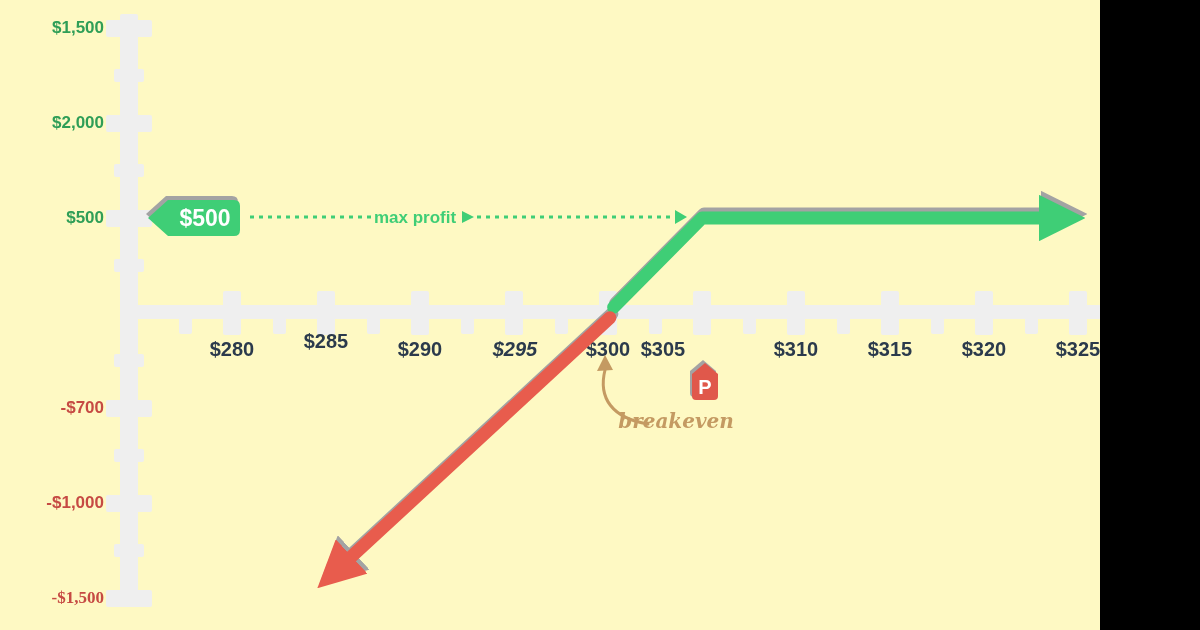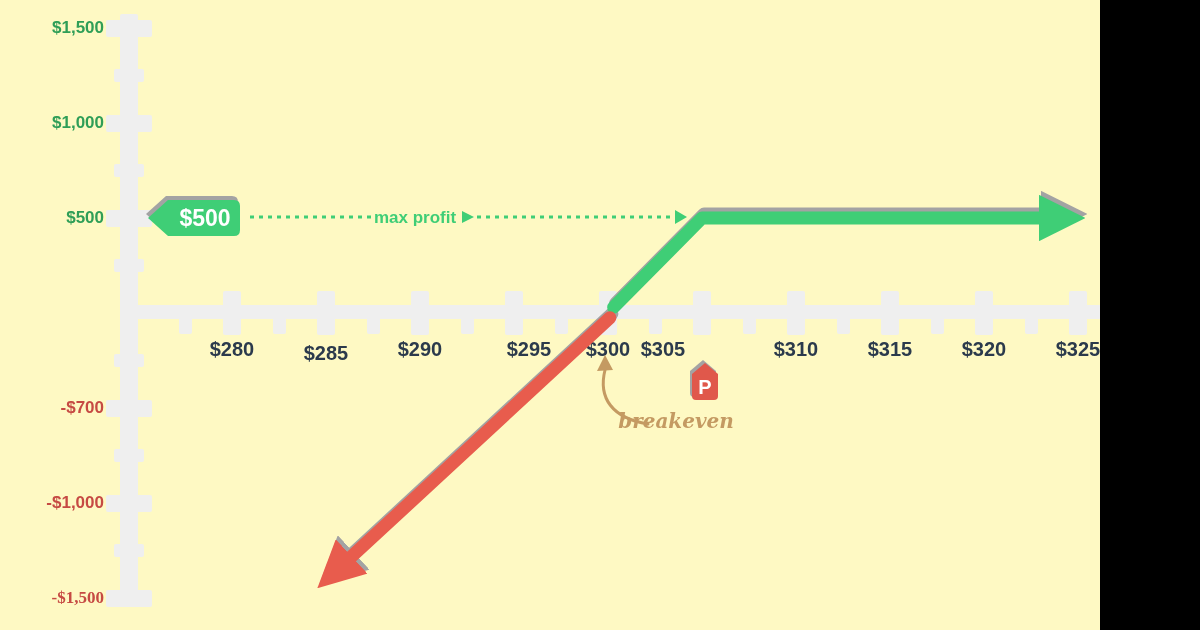--- a/index.html
+++ b/index.html
@@ -57,29 +57,29 @@
       <div class="tick" style="left: 460.5px; top: 312px; width: 13px; height: 22px;"></div>
       <div class="tick" style="left: 554.5px; top: 312px; width: 13px; height: 22px;"></div>
       <div class="tick" style="left: 648.5px; top: 312px; width: 13px; height: 22px;"></div>
       <div class="tick" style="left: 742.5px; top: 312px; width: 13px; height: 22px;"></div>
       <div class="tick" style="left: 836.5px; top: 312px; width: 13px; height: 22px;"></div>
       <div class="tick" style="left: 930.5px; top: 312px; width: 13px; height: 22px;"></div>
       <div class="tick" style="left: 1024.5px; top: 312px; width: 13px; height: 22px;"></div>
     </div>
   <div id="labels-layer">
       <div class="y-label" style="top: 17px; color: rgb(47, 158, 87);">$1,500</div>
-      <div class="y-label" style="top: 112px; color: rgb(47, 158, 87);">$1,000</div>
+      <div class="y-label" style="top: 112px; color: rgb(47, 158, 87);">$2,000</div>
       <div class="y-label" style="top: 207px; color: rgb(47, 158, 87);">$500</div>
       <div class="y-label" style="top: 397px; color: rgb(198, 74, 67);">-$700</div>
       <div class="y-label" style="top: 492px; color: rgb(198, 74, 67);">-$1,000</div>
       <div class="y-label" style="top: 587px; color: rgb(198, 74, 67); font-family: Liberation Serif, serif;">-$1,500</div>
       <div class="x-label" style="left: 187px; top: 339px; color: rgb(43, 58, 76);">$280</div>
-      <div class="x-label" style="left: 281px; top: 343px; color: rgb(43, 58, 76);">$285</div>
+      <div class="x-label" style="left: 281px; top: 331px; color: rgb(43, 58, 76);">$285</div>
       <div class="x-label" style="left: 375px; top: 339px; color: rgb(43, 58, 76);">$290</div>
-      <div class="x-label" style="left: 484px; top: 339px; color: rgb(43, 58, 76);">$295</div>
+      <div class="x-label" style="left: 470px; top: 339px; color: rgb(43, 58, 76); font-style: italic;">$295</div>
       <div class="x-label" style="left: 563px; top: 339px; color: rgb(43, 58, 76);">$300</div>
       <div class="x-label" style="left: 618px; top: 339px; color: rgb(43, 58, 76);">$305</div>
       <div class="x-label" style="left: 751px; top: 339px; color: rgb(43, 58, 76);">$310</div>
       <div class="x-label" style="left: 845px; top: 339px; color: rgb(43, 58, 76);">$315</div>
       <div class="x-label" style="left: 939px; top: 339px; color: rgb(43, 58, 76);">$320</div>
       <div class="x-label" style="left: 1033px; top: 339px; color: rgb(43, 58, 76);">$325</div>
     </div>
 
   <svg id="plot" width="1200" height="630" viewBox="0 0 1200 630" style="position:absolute;left:0;top:0;">
     <defs>

